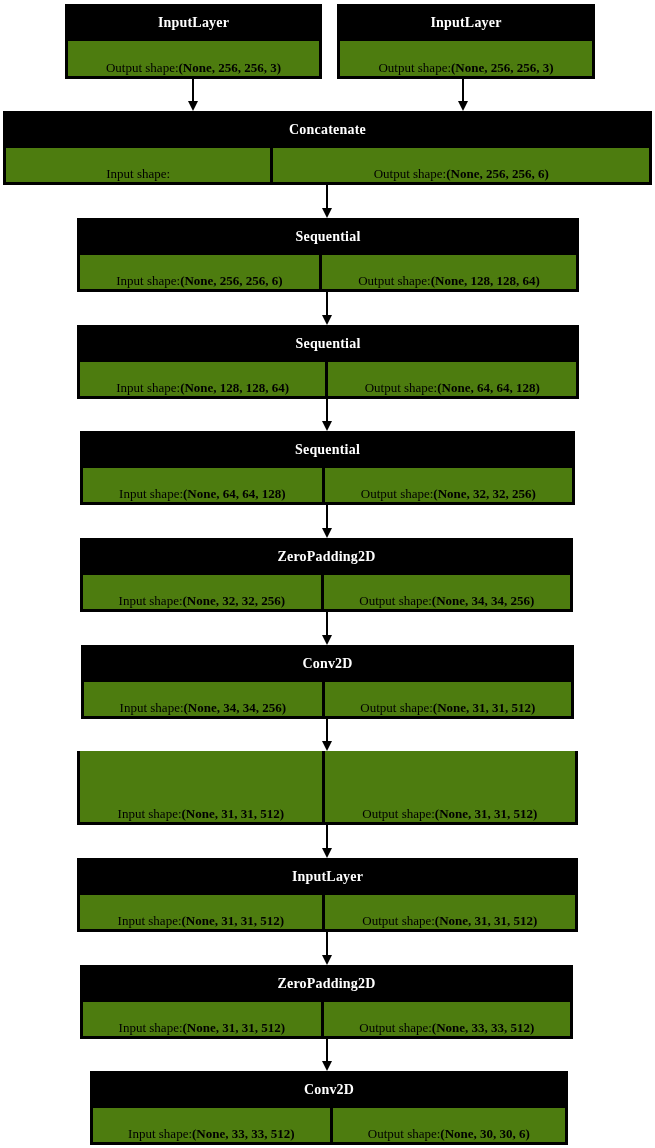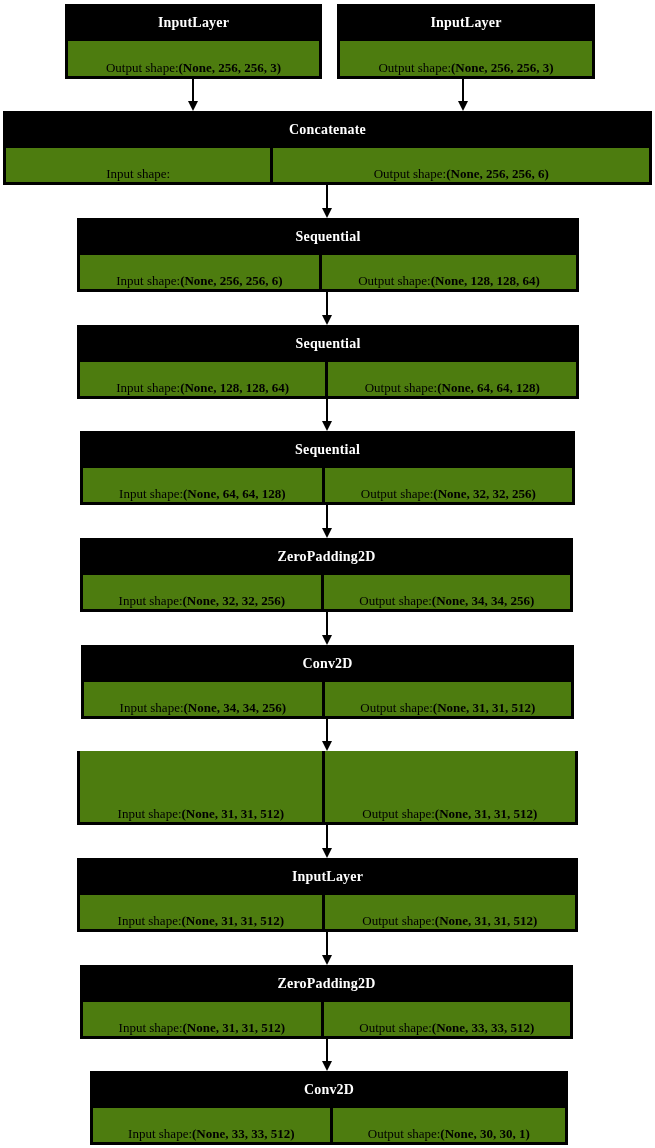--- a/index.html
+++ b/index.html
@@ -214,21 +214,21 @@
 
   <div class="node" style="left:90px;top:1071px;width:478px;height:74px">
     <div class="hdr">Conv2D</div>
     <div class="body">
       <div class="cell">
           <span class="lbl">Input shape: </span>
           <span class="val">(None, 33, 33, 512)</span>
         </div>
       <div class="cell">
           <span class="lbl">Output shape: </span>
-          <span class="val">(None, 30, 30, 1)</span>
+          <span class="val">(None, 30, 30, 6)</span>
         </div>
     </div>
   </div>
 
   <div class="arrow" style="left:188px;top:79px;height:32px">
       <div class="shaft"></div>
       <div class="head"></div>
     </div>
   <div class="arrow" style="left:458px;top:79px;height:32px">
       <div class="shaft"></div>

